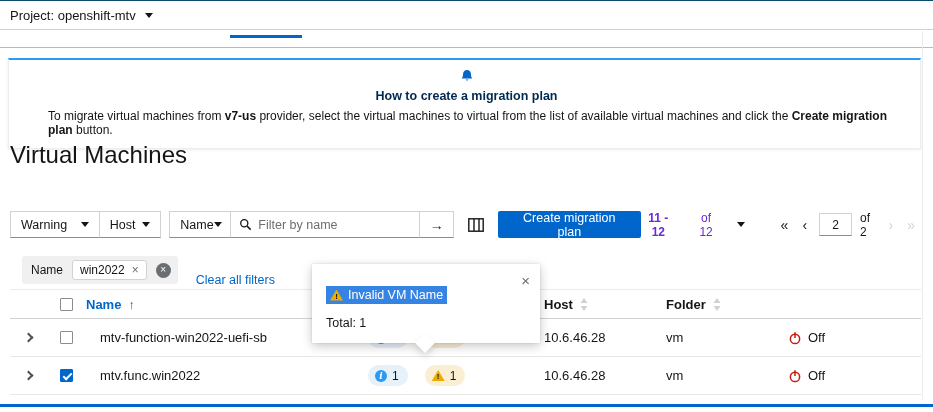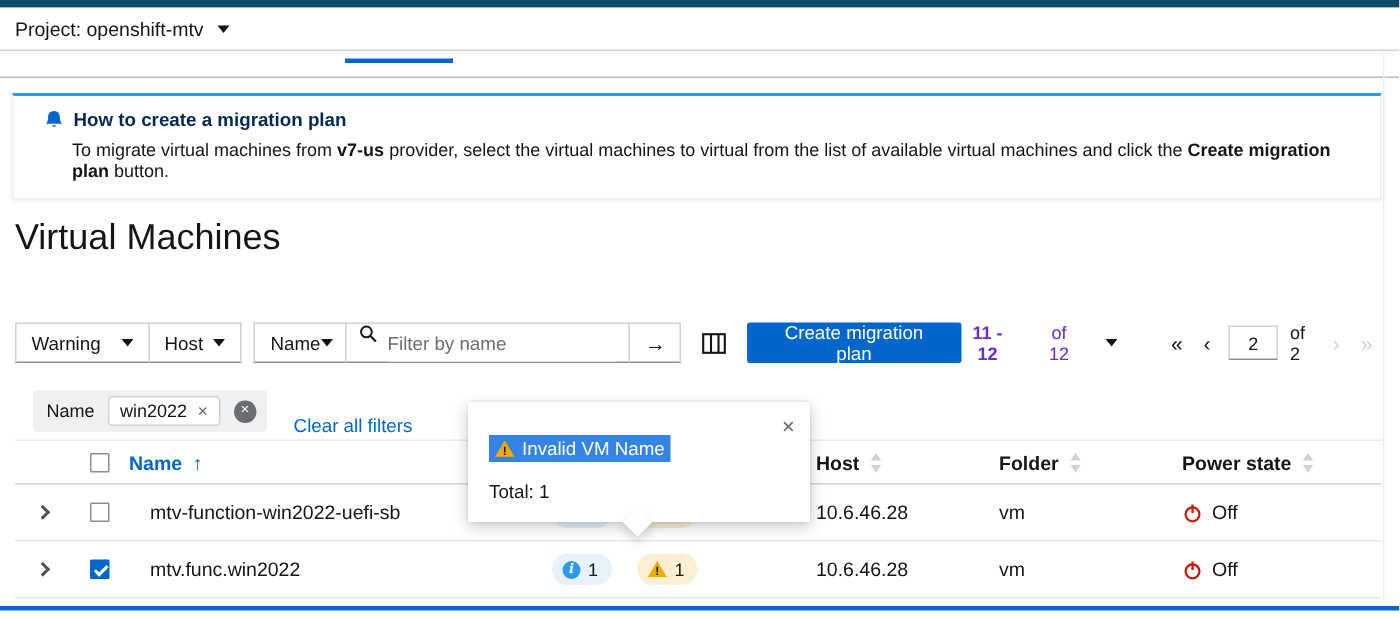--- a/index.html
+++ b/index.html
@@ -1,46 +1,46 @@
 <!DOCTYPE html>
 <html><head>
 <meta charset="utf-8">
 <style>
   * { box-sizing: border-box; margin: 0; padding: 0; }
   body { background: #fff; font-family: "Liberation Sans", "DejaVu Sans", sans-serif; color: #151515; }
-  .screen { position: relative; width: 933px; height: 412px; background: #fff; overflow: hidden; border-top: 5px solid #0c4a6e; }
+  .screen { position: relative; width: 933px; height: 412px; background: #fff; overflow: hidden; border-top: 1px solid #0c4a6e; }
 
   
   .masthead { position: absolute; top: 0; left: 0; right: 0; height: 29px; border-bottom: 1px solid #d2d2d2; display: flex; align-items: center; padding-left: 10px; background: #fff; }
   .project-toggle { display: inline-flex; align-items: center; gap: 9px; background: none; border: none; font-size: 13px; color: #151515; cursor: pointer; font-family: inherit; }
   .caret { display: inline-block; width: 0; height: 0; border-left: 4px solid transparent; border-right: 4px solid transparent; border-top: 5px solid #151515; }
 
   
   .tabstrip { position: absolute; top: 29px; left: 0; right: 0; height: 18px; border-bottom: 1px solid #b8bbbe; }
   .tab-underline { position: absolute; left: 230px; top: 5px; width: 72px; height: 3px; background: #0066cc; }
 
   
   .alert { position: absolute; top: 57px; left: 8px; right: 12px; background: #fff; border: 1px solid #ededed; border-top: 2px solid #2B9AF3; box-shadow: 0 1px 3px rgba(0,0,0,0.08); padding: 9px 16px 11px 20px; }
-  .alert-header { display: flex; align-items: center; gap: 6px; }
+  .alert-header { display: flex; align-items: center; gap: 6px; flex-direction: column; }
   .alert-title { font-size: 12.5px; font-weight: bold; color: #002952; }
   .alert-desc { margin: 6px 0 0 19px; font-size: 12px; color: #151515; }
   .alert-desc b { font-weight: bold; }
 
   
   .page-title { position: absolute; top: 140px; left: 10px; font-size: 24px; font-weight: 500; color: #151515; }
 
   
   .toolbar { position: absolute; top: 210px; left: 10px; right: 12px; height: 27px; display: flex; align-items: center; }
   .sel { display: inline-flex; align-items: center; justify-content: space-between; height: 27px; padding: 0 10px; background: #fff; border: 1px solid #d2d2d2; border-bottom-color: #8a8d90; font-size: 12.5px; color: #151515; cursor: pointer; font-family: inherit; }
   .sel + .sel { margin-left: -1px; }
   .w-concerns { width: 92px; }
   .w-host { width: 64px; }
   .w-name { width: 62px; }
   .filter-group { display: flex; margin-left: 8px; }
-  .search-box { display: flex; gap: 6px; width: 190px; height: 27px; padding: 0 8px; border: 1px solid #d2d2d2; border-bottom-color: #8a8d90; margin-left: -1px; background: #fff; }
+  .search-box { display: flex; align-items: center; gap: 6px; width: 190px; height: 27px; padding: 0 8px; border: 1px solid #d2d2d2; border-bottom-color: #8a8d90; margin-left: -1px; background: #fff; }
   .search-box input { border: none; outline: none; flex: 1; font-size: 12.5px; font-family: inherit; color: #151515; min-width: 0; }
   .search-box input::placeholder { color: #6a6e73; }
   .arrow-btn { width: 35px; height: 27px; border: 1px solid #d2d2d2; border-bottom-color: #8a8d90; background: #fff; margin-left: -1px; font-size: 14px; color: #151515; cursor: pointer; }
   .columns-btn { margin-left: 9px; width: 26px; height: 27px; background: none; border: none; cursor: pointer; display: inline-flex; align-items: center; justify-content: center; }
   .primary-btn { margin-left: 9px; height: 27px; padding: 0 14px; background: #0066cc; color: #fff; border: none; border-radius: 2px; font-size: 12.5px; cursor: pointer; font-family: inherit; }
   .pagination { margin-left: auto; display: flex; align-items: center; font-size: 12px; }
   .range-toggle { display: inline-flex; align-items: center; gap: 18px; background: none; border: none; font-size: 12px; color: #6d28d9; cursor: pointer; font-family: inherit; }
   .range-toggle b { font-weight: bold; }
   .nav { display: flex; align-items: center; margin-left: 30px; gap: 2px; }
   .nav-btn { background: none; border: none; font-size: 14px; color: #151515; cursor: pointer; padding: 0 6px; font-family: inherit; }
@@ -214,29 +214,20 @@
       </div>
       <div class="cell-pad">
         <button class="hdr-sort">
           <span>Folder</span>
           <svg width="8" height="13" viewBox="0 0 8 13">
               <path d="M4 0 L7.5 5 H0.5 Z" fill="#cfd1d3"></path>
               <path d="M4 13 L7.5 8 H0.5 Z" fill="#cfd1d3"></path>
             </svg>
         </button>
       </div>
-      <div class="cell-pad">
-        <button class="hdr-sort">
-          <span>Power state</span>
-          <svg width="8" height="13" viewBox="0 0 8 13">
-              <path d="M4 0 L7.5 5 H0.5 Z" fill="#cfd1d3"></path>
-              <path d="M4 13 L7.5 8 H0.5 Z" fill="#cfd1d3"></path>
-            </svg>
-        </button>
-      </div>
     </div>
 
     <div class="trow tr">
       <div class="cell-center">
           <button class="expand-btn">
             <span class="chev"></span>
           </button>
         </div>
       <div class="cell-center">
           <span class="cb"></span>

